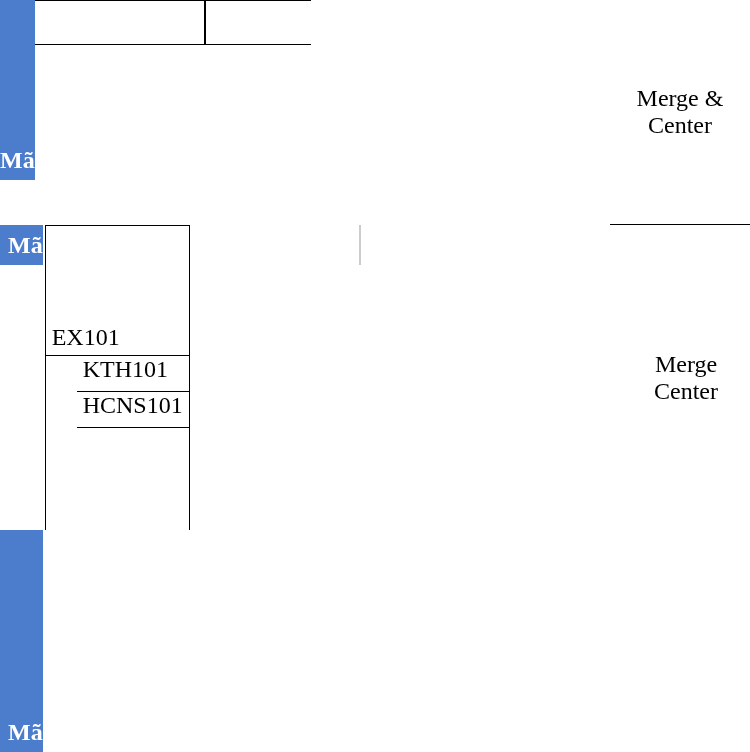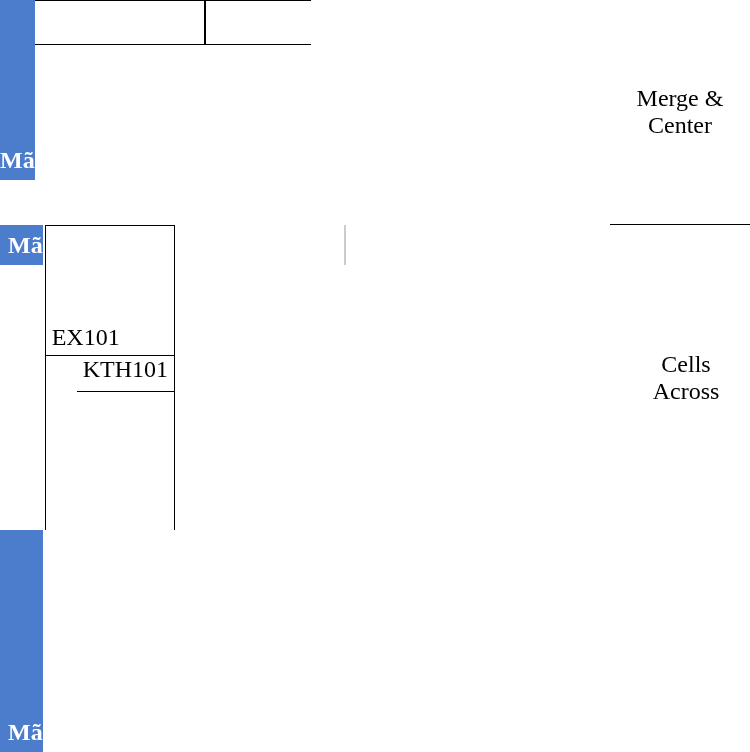--- a/index.html
+++ b/index.html
@@ -145,29 +145,32 @@
       <div class="s2-header">
         <span>Mã</span>
       </div>
       <div class="s2-body">
         <div class="s2-r1">
           <span>EX101</span>
         </div>
         <div class="s2-r2">
           <span>KTH101</span>
         </div>
+        <div class="s2-r3">
+          <span>HCNS101</span>
+        </div>
       </div>
       <div class="s2-row4">
         <div class="c1"></div>
         <div class="c2"></div>
         <div class="c3"></div>
       </div>
     </div>
     <div class="right-label">
-      <span>Cells Across</span>
+      <span>Merge Center</span>
     </div>
   </div>
 
   <div class="section s3">
     <div class="left">
       <div class="s3-header">
         <span>Mã</span>
       </div>
     </div>
   </div>

